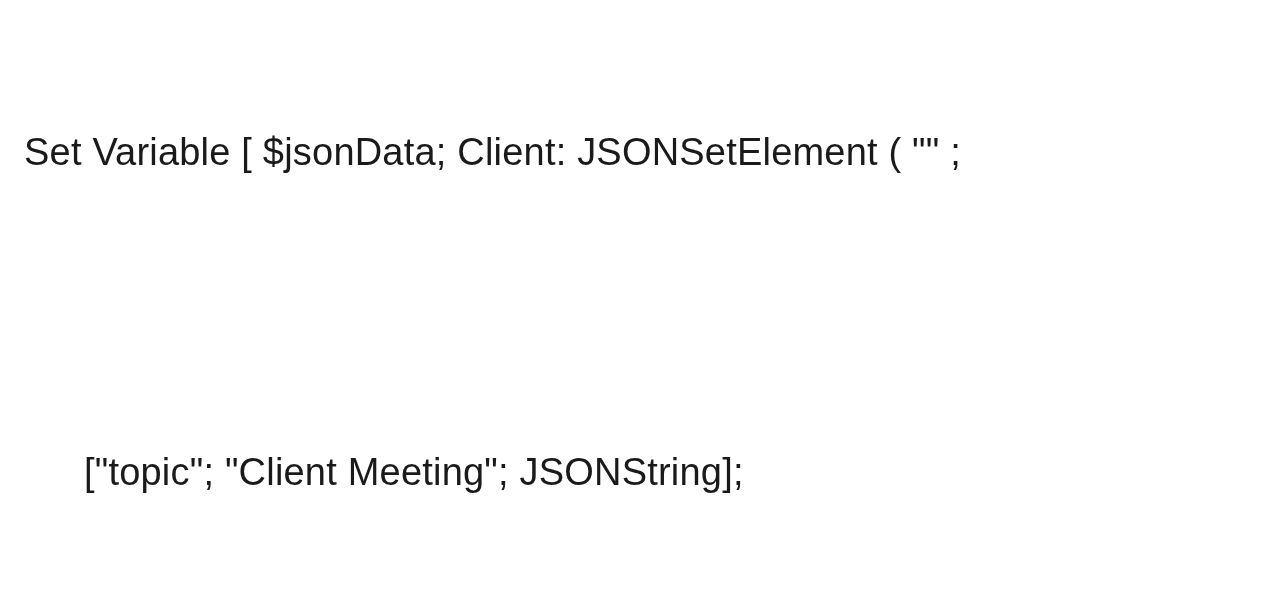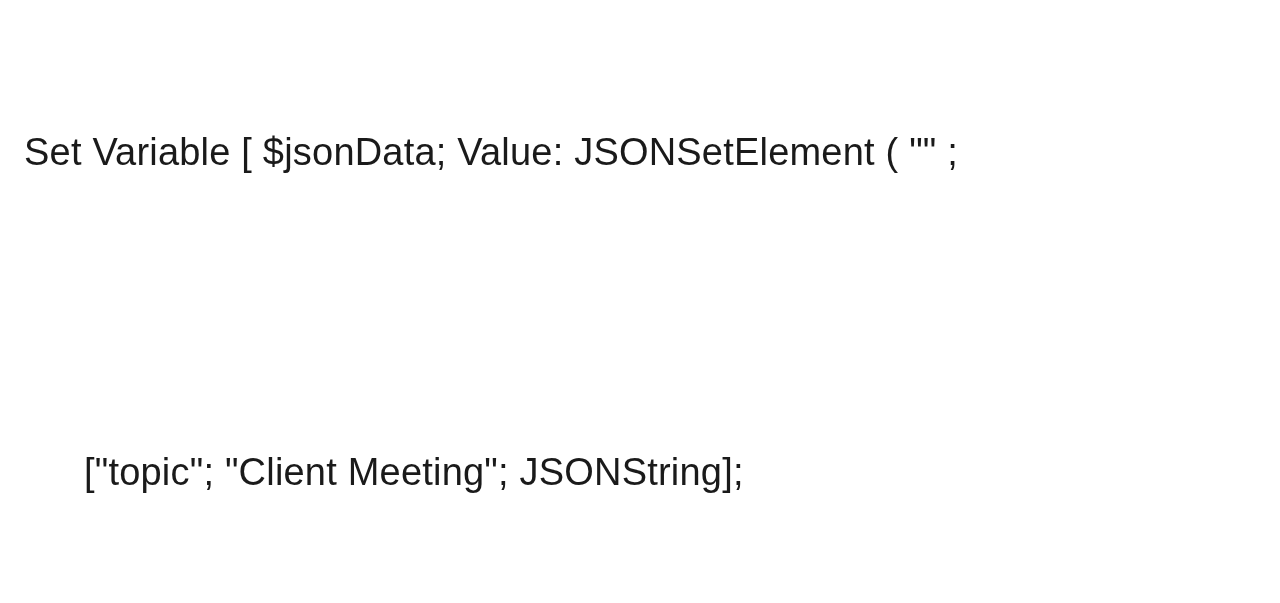--- a/index.html
+++ b/index.html
@@ -30,21 +30,21 @@
       padding-left: 60px;
     }
     .blank {
       height: 1.4em;
     }
   </style>
 </head>
 <body>
 
 <div class="code-block">
-  <span class="line">Set Variable [ $jsonData; Value: JSONSetElement ( "" ;</span>
+  <span class="line">Set Variable [ $jsonData; Client: JSONSetElement ( "" ;</span>
   <span class="line blank"></span>
   <span class="line indent-1">["topic"; "Client Meeting"; JSONString];</span>
   
   
   
   
   
   
 </div>
 

